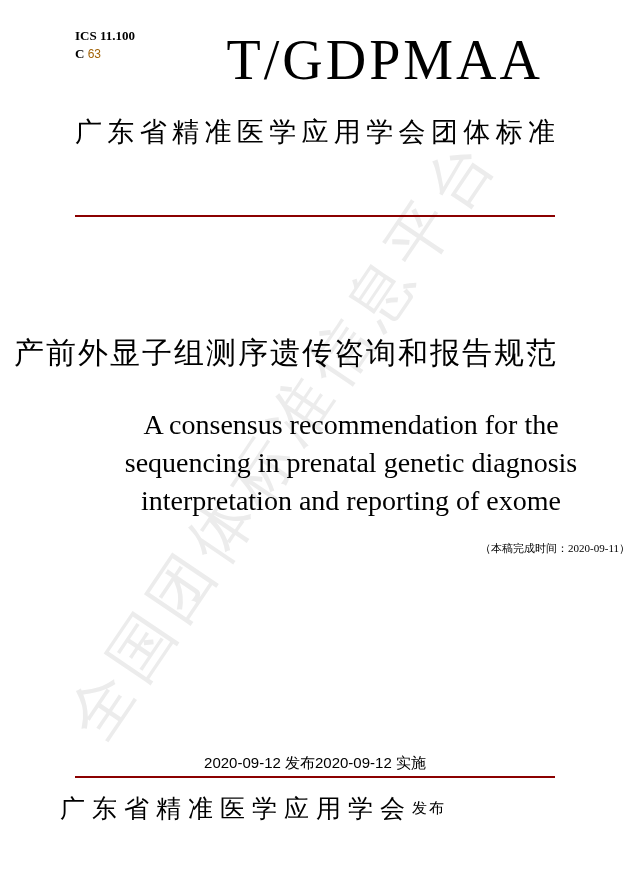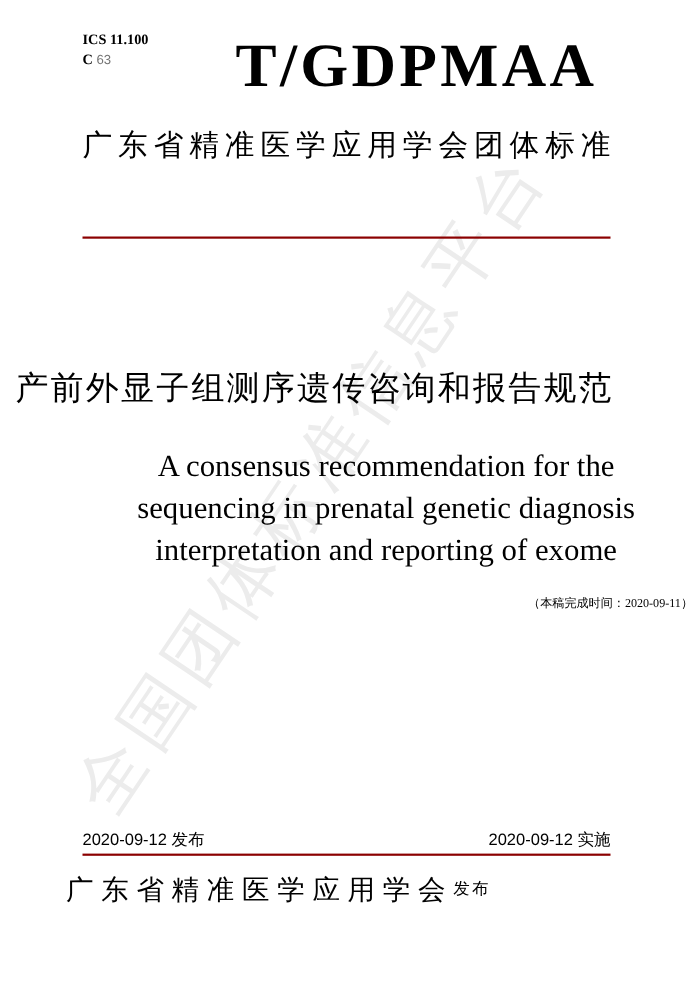--- a/index.html
+++ b/index.html
@@ -31,29 +31,29 @@
   .content{position:absolute;inset:0;z-index:1;border-radius:12px;}
 
   
   .ics-block{
     position:absolute;left:75px;top:27px;
     font-family:"Liberation Serif","DejaVu Serif",serif;
     font-size:13px;font-weight:bold;line-height:18px;
   }
   .ics-class-number{
     font-family:"Liberation Sans","DejaVu Sans",sans-serif;
-    font-weight:normal;color:#737373;font-size:12px;margin-top:16px;
+    font-weight:normal;color:#a16207;font-size:12px;margin-top:16px;
   }
 
   
   .logo{
     position:absolute;left:75px;top:31px;width:468px;
     text-align:right;
     font-family:"Liberation Serif","DejaVu Serif",serif;
-    font-weight:bold;
+    font-weight:normal;
     font-size:56px;line-height:58px;
     letter-spacing:3px;
     white-space:nowrap;
   }
 
   
   .org-standard{
     position:absolute;left:75px;top:114px;width:480px;
     font-size:27px;line-height:36px;
     text-align:justify;
@@ -94,21 +94,21 @@
 
   .draft-note{
     position:absolute;left:0;top:541px;width:630px;
     text-align:right;
     font-size:11px;
     font-family:"Liberation Serif","DejaVu Serif",serif;
   }
 
   .dates-row{
     position:absolute;left:75px;top:754px;width:480px;
-    display:flex;justify-content:space-between;align-items:baseline;
+    display:flex;justify-content:center;align-items:baseline;
     font-family:"Liberation Sans","DejaVu Sans",sans-serif;
     font-size:15px;
   }
 
   .publisher-row{
     position:absolute;left:0;top:792px;width:506px;
     display:flex;justify-content:center;align-items:center;
     font-family:"Liberation Sans","DejaVu Sans",sans-serif;
   }
   .publisher-name{

